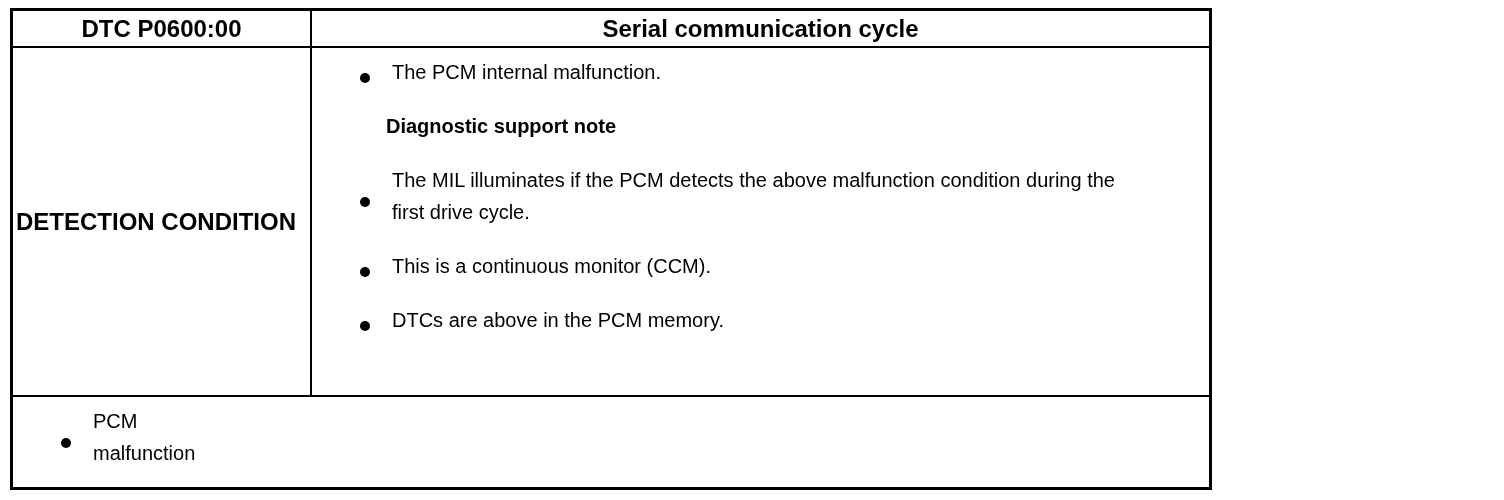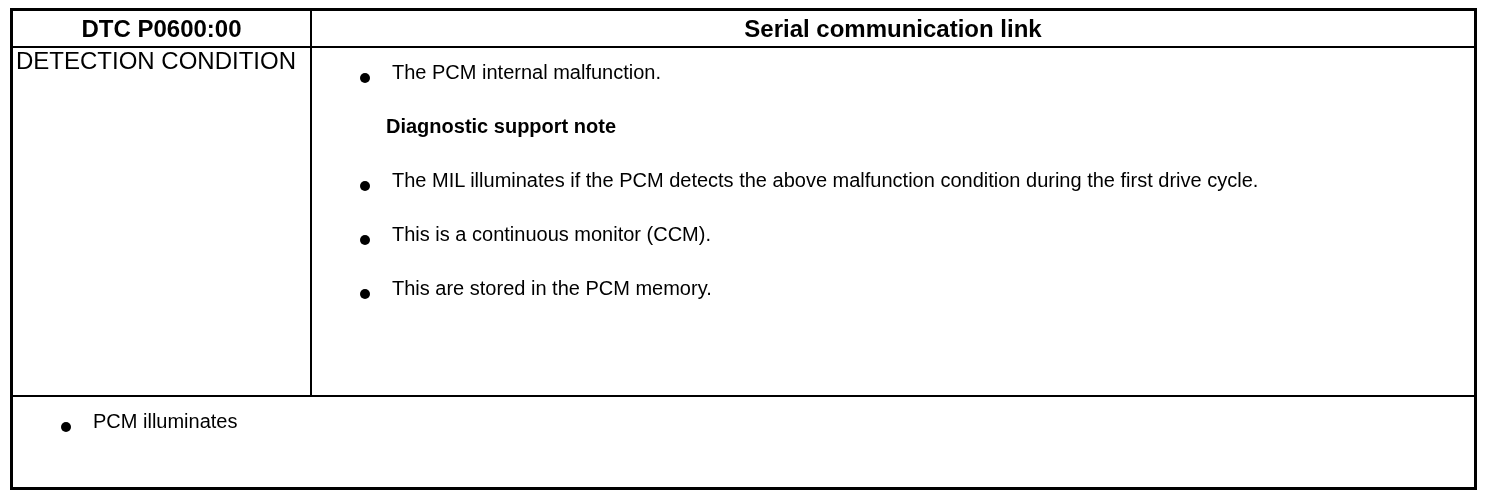--- a/index.html
+++ b/index.html
@@ -11,39 +11,39 @@
   html,body{
     width:1504px; height:500px;
     background:var(--background);
     font-family:"Liberation Sans", sans-serif;
     color:var(--text);
     overflow:hidden;
   }
   .dtc-table{
     position:absolute;
     left:10px; top:8px;
-    width:1467px; height:482px;
+    width:1202px; height:482px;
     border:3px solid var(--border);
     display:grid;
     grid-template-columns:299px 1fr;
     grid-template-rows:37px 349px 1fr;
     background:var(--background);
   }
   .cell{ overflow:hidden; }
   .col-left{ border-right:2px solid var(--border); }
   .row-div{ border-bottom:2px solid var(--border); }
 
   .hdr{
     display:flex; align-items:center; justify-content:center;
     font-weight:bold; font-size:24px; line-height:1;
     white-space:nowrap;
   }
   .label-cell{
-    display:flex; 
-    font-weight:normal; font-size:24px; line-height:1.05;
+    display:flex; align-items:center;
+    font-weight:bold; font-size:24px; line-height:1.05;
     padding-left:3px; padding-right:10px;
     white-space:nowrap;
   }
   .content-list{
     padding:8px 70px 0 48px;
     font-size:20px; line-height:32px;
   }
   .li{
     display:flex; align-items:center;
     margin-bottom:22px;
@@ -63,21 +63,21 @@
 </style>
 </head>
 <body>
 
 <div class="dtc-table">
 
   <div class="cell col-left row-div hdr">
     <span>DTC P0600:00</span>
   </div>
   <div class="cell row-div hdr">
-    <span>Serial communication link</span>
+    <span>Serial communication cycle</span>
   </div>
 
   <div class="cell col-left row-div label-cell">
     <span>DETECTION CONDITION</span>
   </div>
   <div class="cell row-div">
     <div class="content-list">
 
       <div class="li">
         <span class="dot"></span>
@@ -94,31 +94,31 @@
       </div>
 
       <div class="li">
         <span class="dot"></span>
         <span class="li-text">This is a continuous monitor (CCM).</span>
       </div>
 
 
       <div class="li">
         <span class="dot"></span>
-        <span class="li-text">This are stored in the PCM memory.</span>
+        <span class="li-text">DTCs are above in the PCM memory.</span>
       </div>
 
     </div>
   </div>
 
   <div class="cell">
     <div class="content-list">
 
 
       <div class="li">
         <span class="dot"></span>
-        <span class="li-text">PCM illuminates</span>
+        <span class="li-text">PCM malfunction</span>
       </div>
 
     </div>
   </div>
 
 </div>
 
 </body></html>

